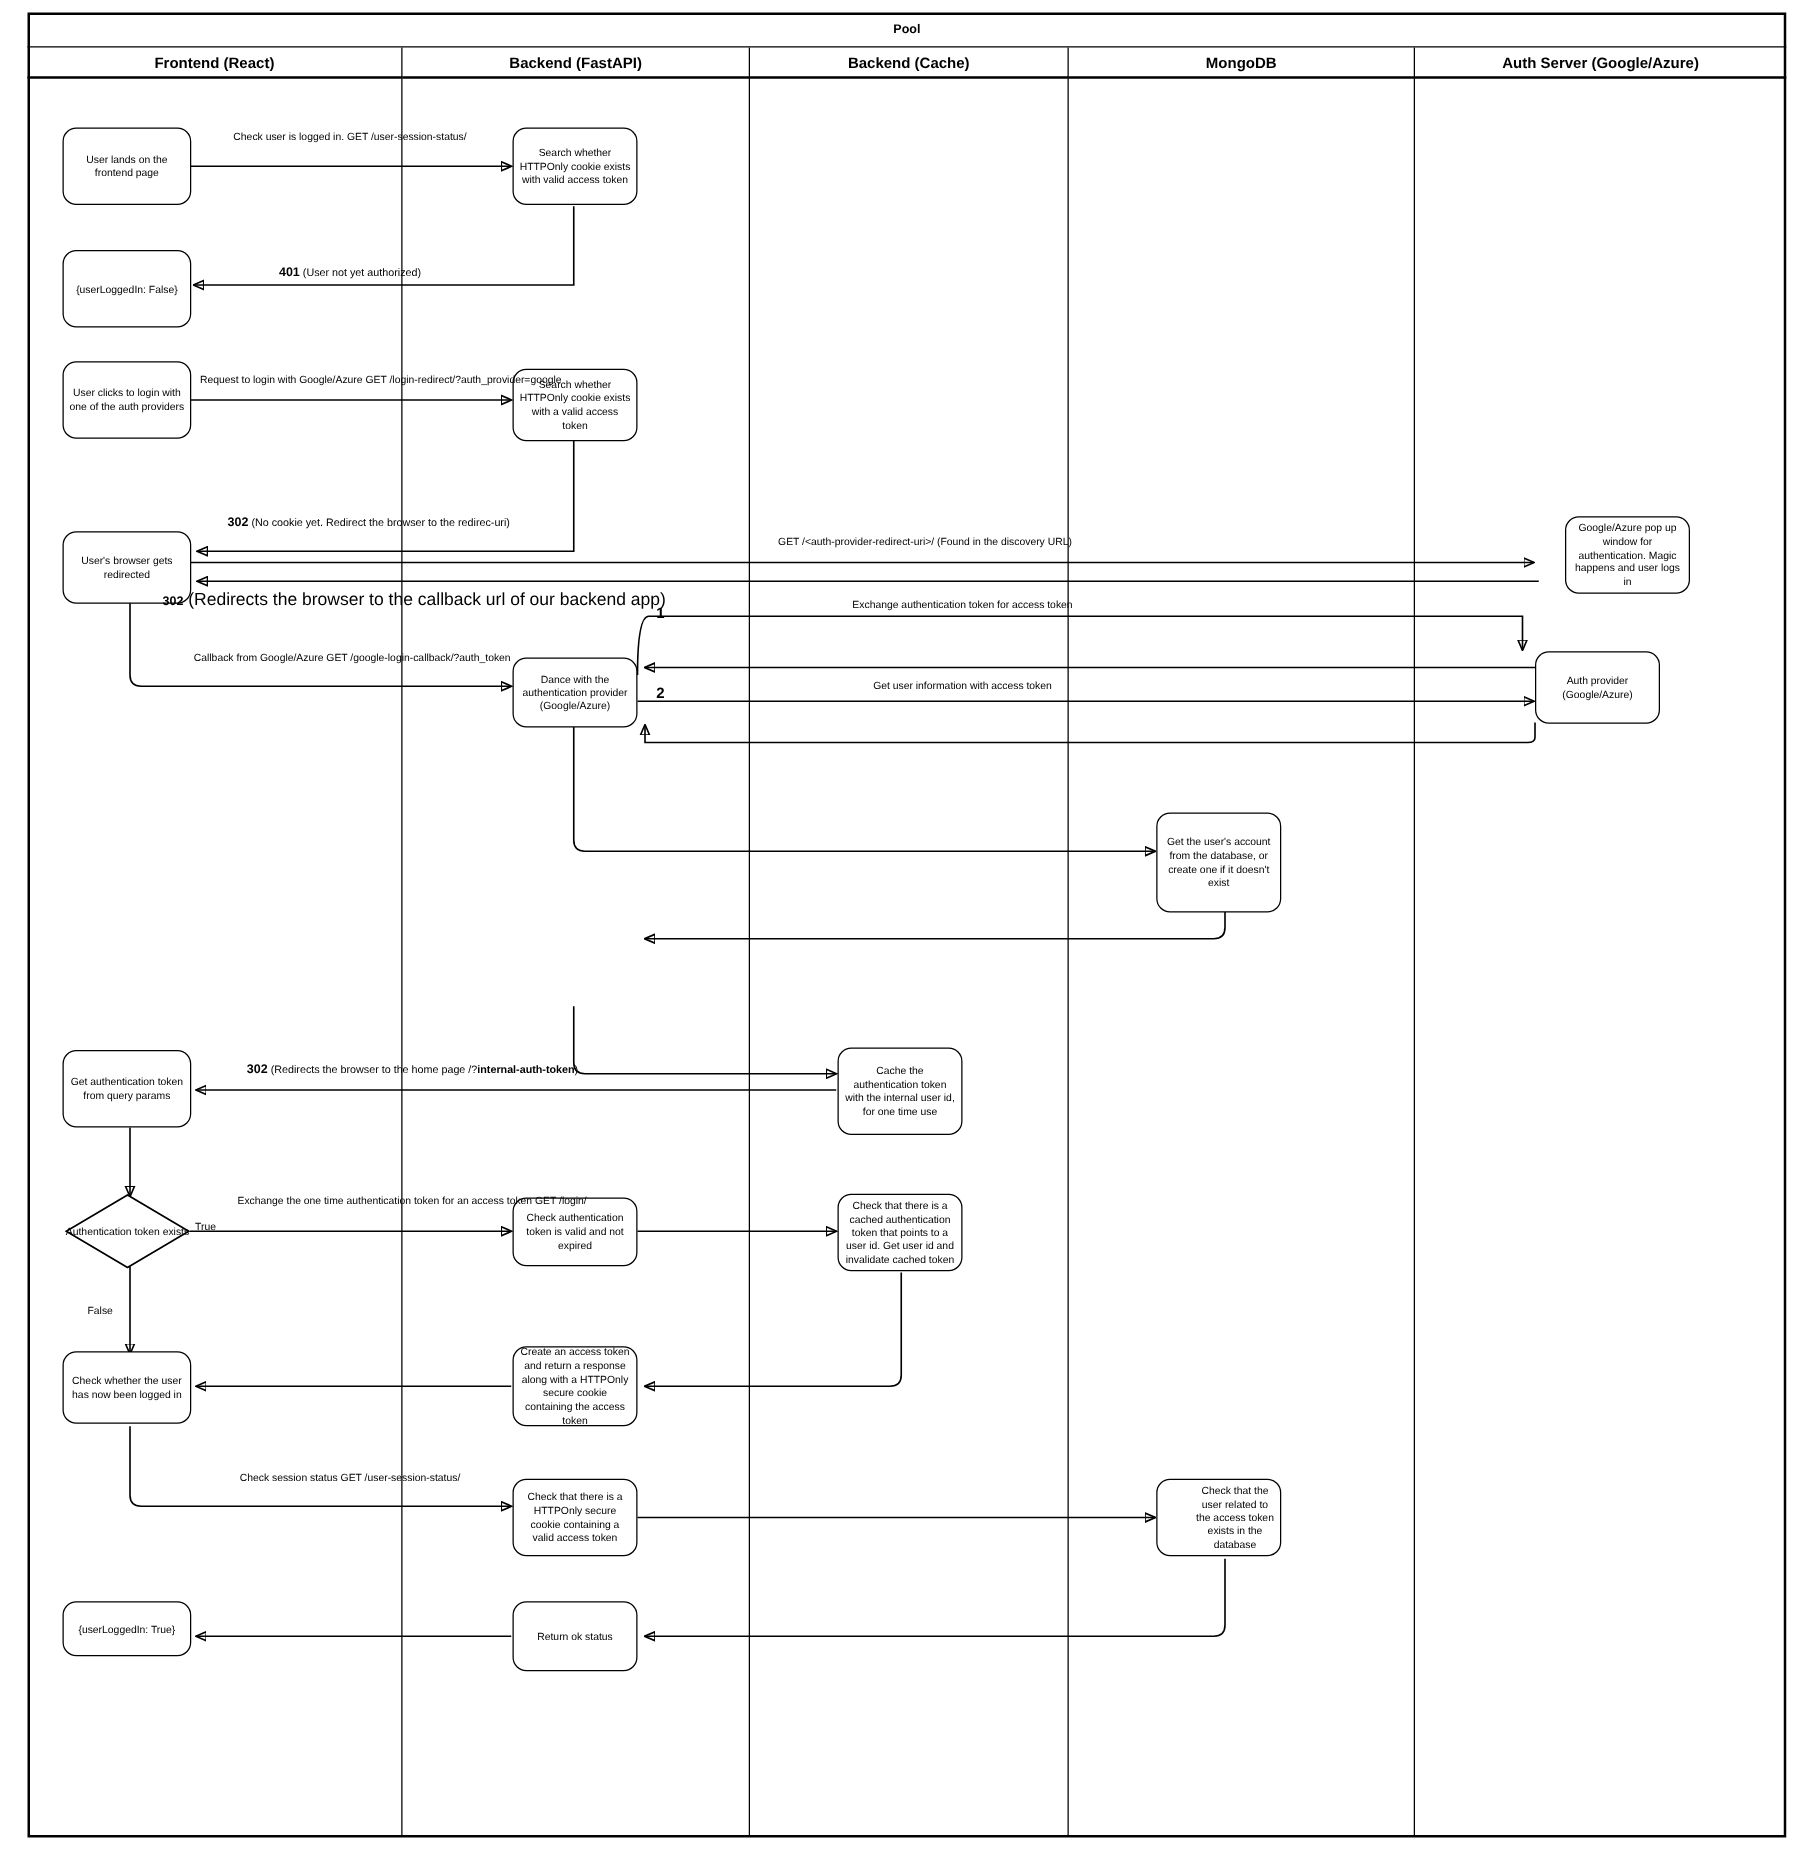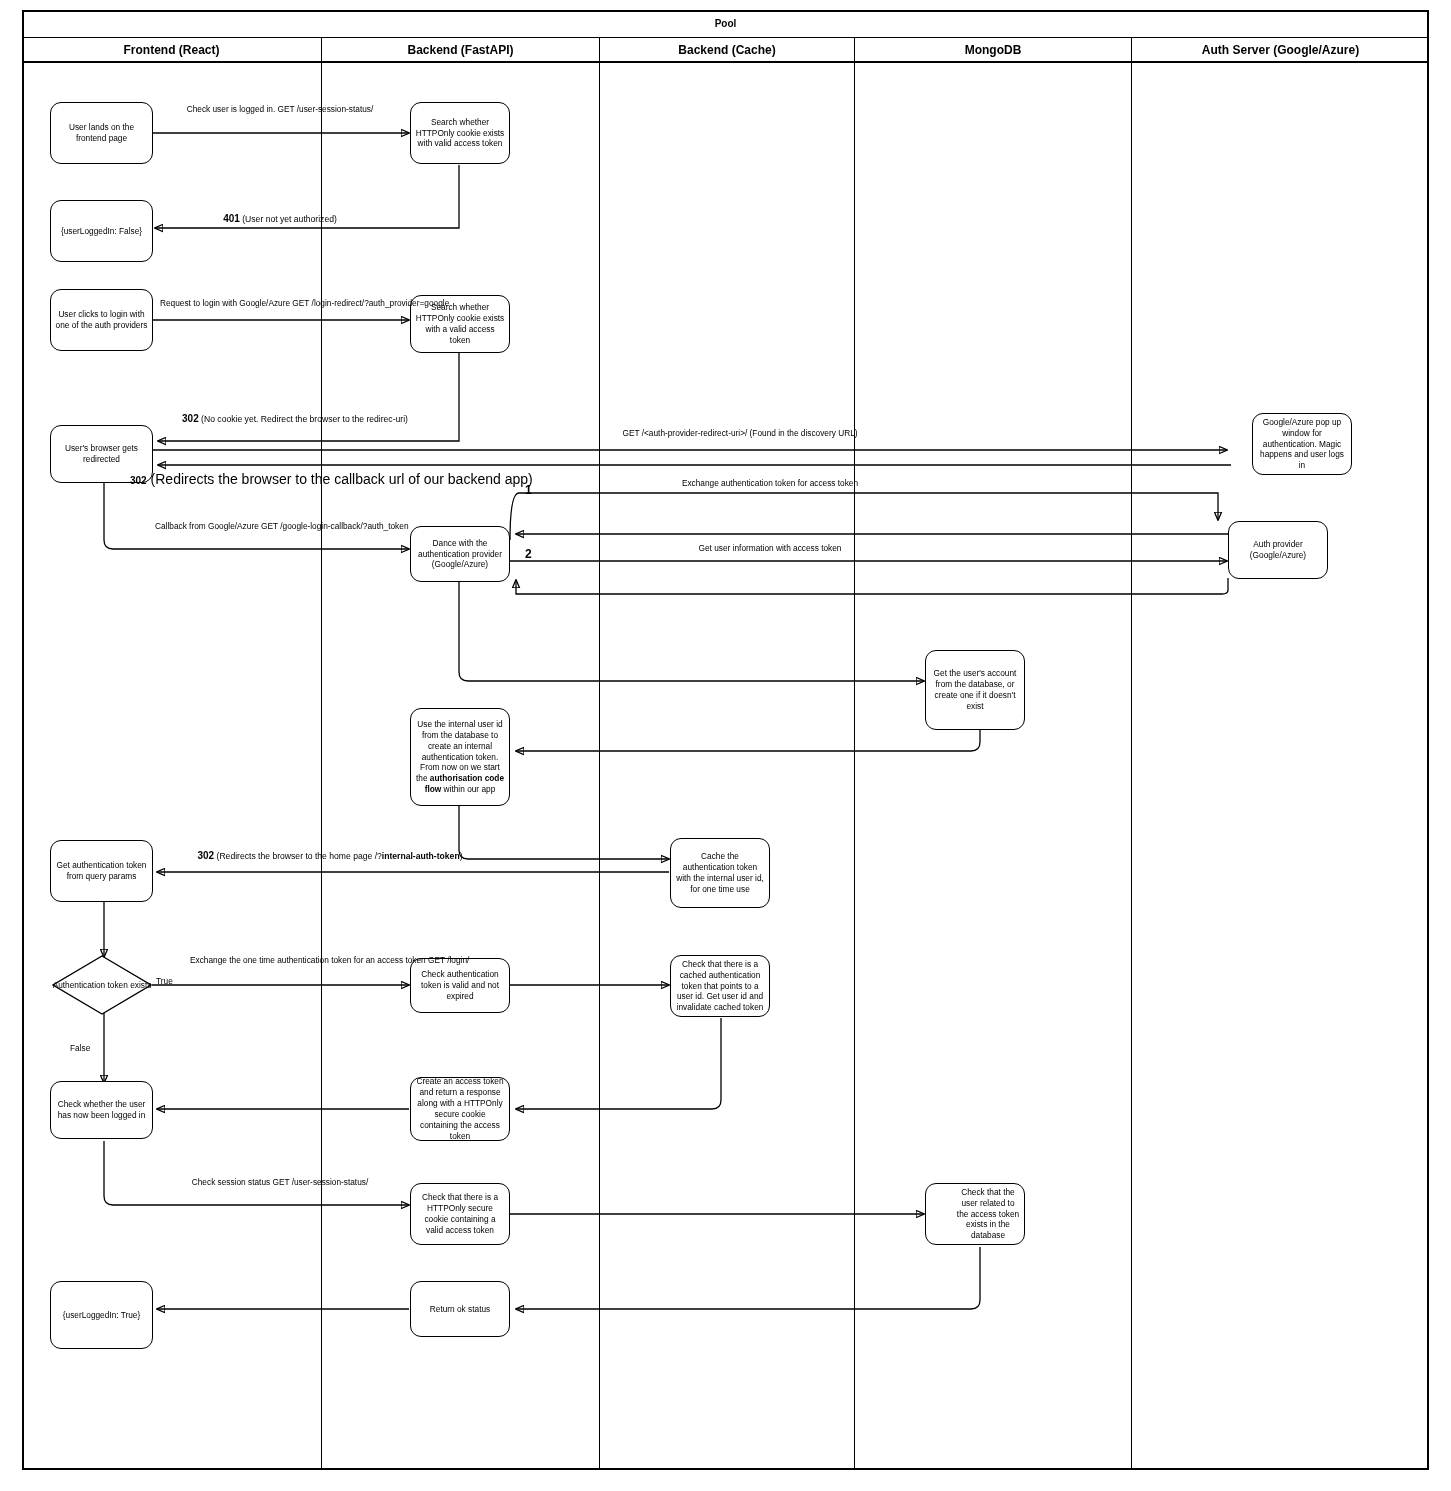--- a/index.html
+++ b/index.html
@@ -127,44 +127,41 @@
   <div class="node" style="left:410px;top:295px;width:100px;height:58px;">Search whether HTTPOnly cookie exists with a valid access token</div>
 
   <div class="node" style="left:50px;top:425px;width:103px;height:58px;">User's browser gets redirected</div>
   <div class="node" style="left:1228px;top:413px;width:100px;height:62px;margin-left:24px;">Google/Azure pop up window for authentication. Magic happens and user logs in</div>
 
   <div class="node" style="left:410px;top:526px;width:100px;height:56px;">Dance with the authentication provider (Google/Azure)</div>
   <div class="node" style="left:1228px;top:521px;width:100px;height:58px;">Auth provider (Google/Azure)</div>
 
   <div class="node" style="left:925px;top:650px;width:100px;height:80px;">Get the user's account from the database, or create one if it doesn't exist</div>
 
-  <div class="node" style="left:410px;top:708px;width:100px;height:98px;">
-      <span><span>Use the internal user id from the database to create an internal authentication token. From now on we start the </span><span class="b">authorisation code flow</span><span> within our app</span></span>
-    </div>
 
   <div class="node" style="left:50px;top:840px;width:103px;height:62px;">Get authentication token from query params</div>
   <div class="node" style="left:670px;top:838px;width:100px;height:70px;">Cache the authentication token with the internal user id, for one time use</div>
 
   <div class="diamond" style="left:52px;top:955px;width:100px;height:60px;">
     <svg class="dshape" viewBox="0 0 100 60" preserveAspectRatio="none">
       <polygon points="50,1 99,30 50,59 1,30" fill="#fff" stroke="#000" stroke-width="1.4" vector-effect="non-scaling-stroke"></polygon>
     </svg>
     <div class="dtext">Authentication token exists</div>
   </div>
 
   <div class="node" style="left:410px;top:958px;width:100px;height:55px;">Check authentication token is valid and not expired</div>
   <div class="node" style="left:670px;top:955px;width:100px;height:62px;">Check that there is a cached authentication token that points to a user id. Get user id and invalidate cached token</div>
 
   <div class="node" style="left:50px;top:1081px;width:103px;height:58px;">Check whether the user has now been logged in</div>
   <div class="node" style="left:410px;top:1077px;width:100px;height:64px;">Create an access token and return a response along with a HTTPOnly secure cookie containing the access token</div>
 
   <div class="node" style="left:410px;top:1183px;width:100px;height:62px;">Check that there is a HTTPOnly secure cookie containing a valid access token</div>
   <div class="node" style="left:925px;top:1183px;width:100px;height:62px;padding-left:30px;">Check that the user related to the access token exists in the database</div>
 
-  <div class="node" style="left:50px;top:1281px;width:103px;height:68px;">{userLoggedIn: True}</div>
+  <div class="node" style="left:50px;top:1281px;width:103px;height:44px;">{userLoggedIn: True}</div>
   <div class="node" style="left:410px;top:1281px;width:100px;height:56px;">Return ok status</div>
 
   <div class="elabel" style="left:160px;top:104px;width:240px;">
     <span>Check user is logged in. GET /user-session-status/</span>
   </div>
 
   <div class="elabel big" style="left:150px;top:212px;width:260px;">
     <span class="b">401</span><span style="font-size:8.6px;"> (User not yet authorized)</span>
   </div>
 

